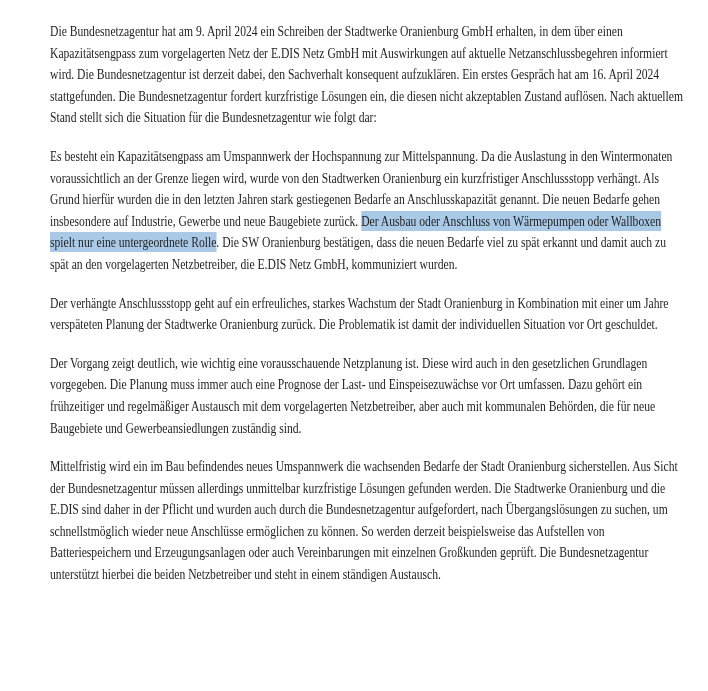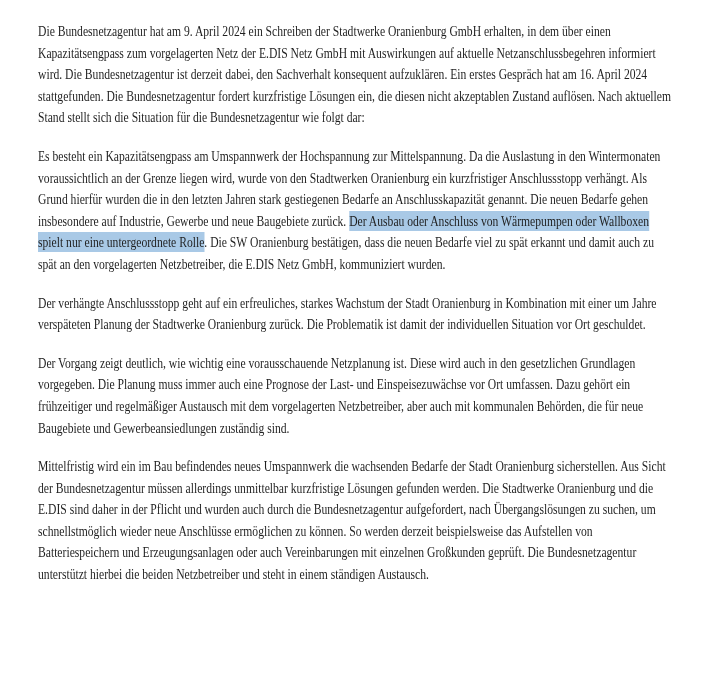--- a/index.html
+++ b/index.html
@@ -8,21 +8,21 @@
   }
   body {
     width: 708px;
     height: 691px;
     overflow: hidden;
   }
   .page {
     box-sizing: border-box;
     width: 708px;
     height: 691px;
-    padding: 20px 0 0 38px;
+    padding: 20px 0 0 50px;
     overflow: hidden;
   }
   .text-col {
     width: 845px;              
     transform: scaleX(0.75);   
     transform-origin: 0 0;
     font-family: "Liberation Serif", "DejaVu Serif", serif;
     font-size: 15.5px;
     line-height: 21.6px;
     text-align: left;

